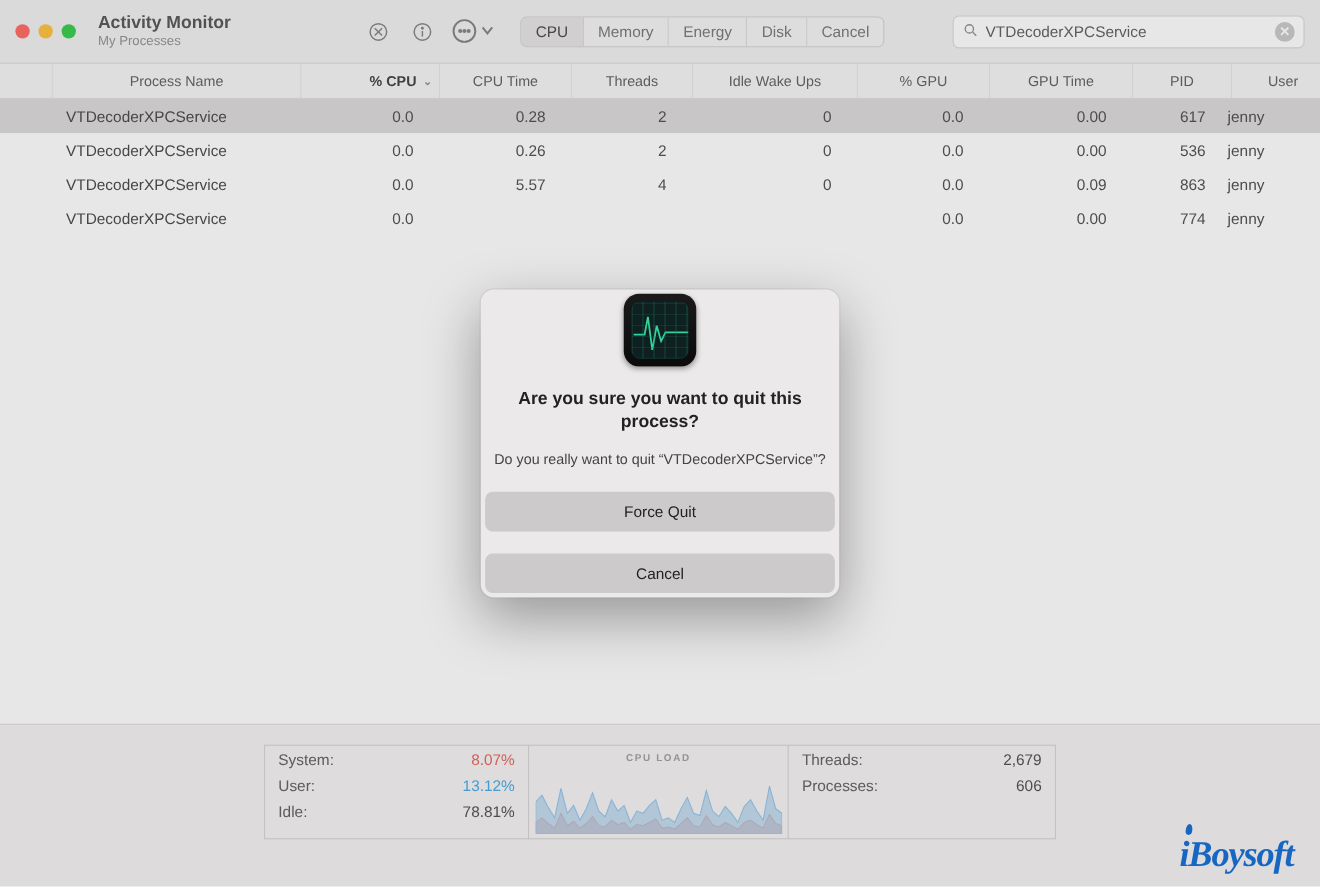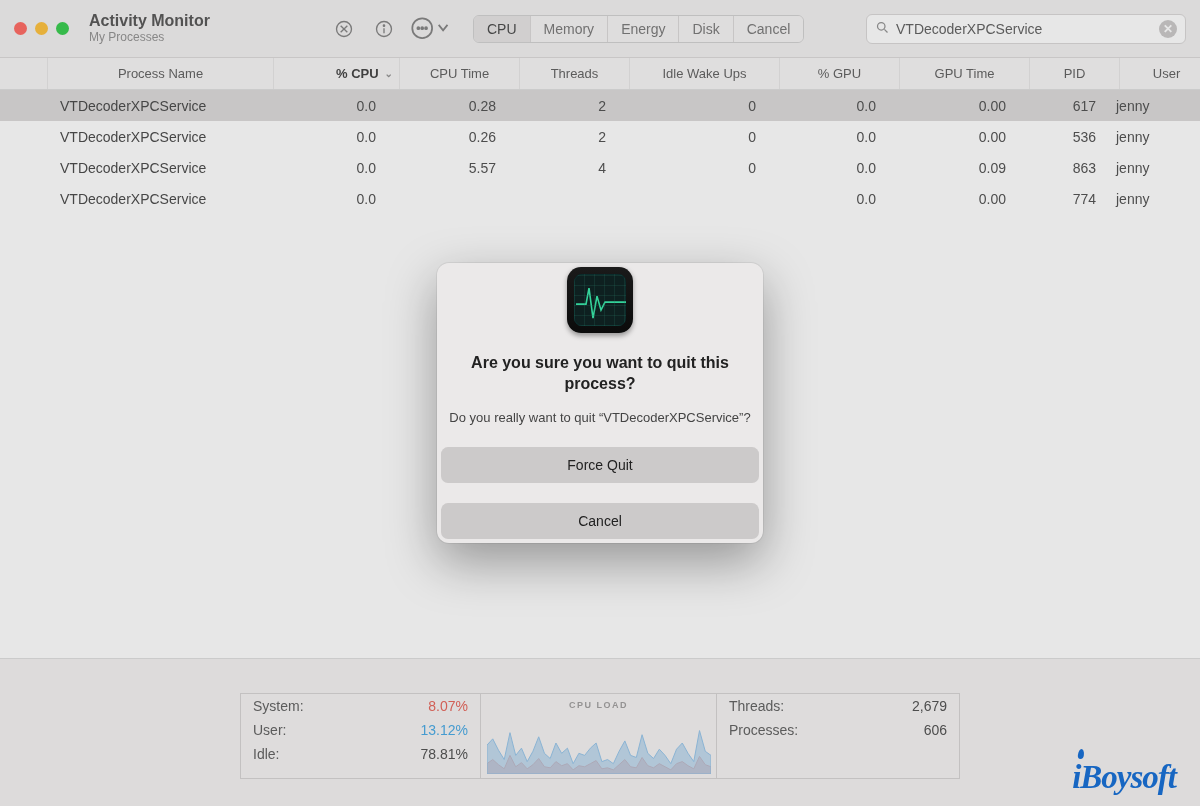--- a/index.html
+++ b/index.html
@@ -98,21 +98,21 @@
   .td { padding: 0 10px; text-align:right; }
   .td.name { text-align:left; padding-left:26px; color:#3b3b3b; }
   .td.user { text-align:left; }
   .td.blank { }
   
   .footer {
     position:absolute; bottom:0; left:0; right:0;
     height:148px; border-top:1px solid #ddd;
     background:#f3f1f1;
     display:flex; justify-content:center; align-items:flex-start;
-    padding-top:34px; gap:0;
+    padding-top:18px; gap:0;
   }
   .stat-col {
     border:1px solid #d3d1d1; background:#f4f2f2;
     height:86px; 
   }
   .stat-col.left { width:240px; border-right:none; }
   .stat-col.center { width:236px; border-right:none; display:flex; flex-direction:column; align-items:center; }
   .stat-col.right { width:244px; }
   .stat-row { display:flex; justify-content:space-between; padding:4px 12px; font-size:14px; }
   .stat-row .label { color:#555; }

